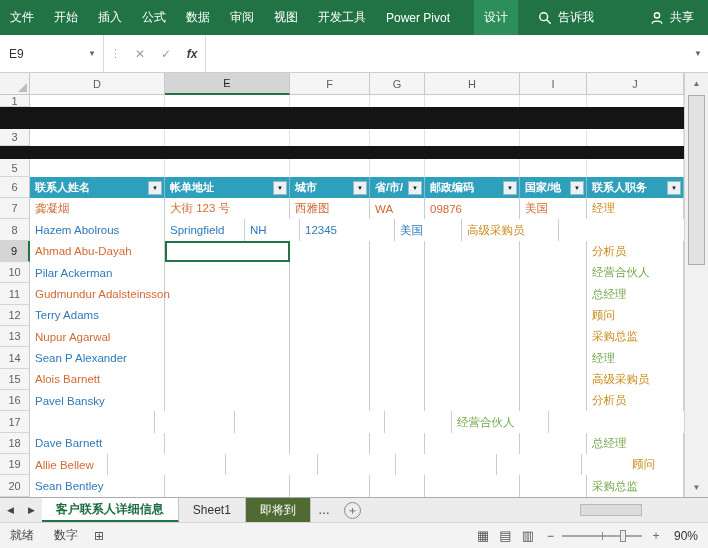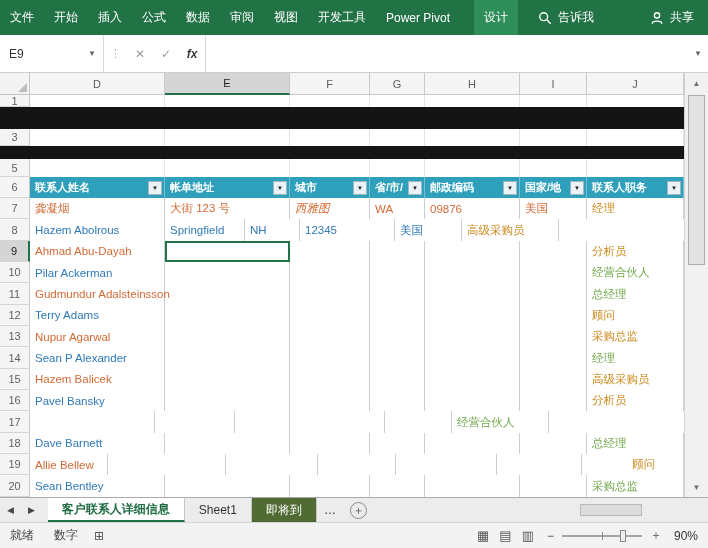--- a/index.html
+++ b/index.html
@@ -75,21 +75,21 @@
   .vthumb { position: absolute; top: 22px; left: 3px; right: 3px; height: 170px; background: #E2E2E2;
             border: 1px solid #ABABAB; cursor: grab; }
 
   
   .tabsbar { position: absolute; top: 497px; left: 0; right: 0; height: 25px; background: #ECECEC;
              border-top: 1px solid #ABABAB; display: flex; align-items: stretch; font-size: 12px; }
   .navarr { display: flex; align-items: center; padding: 0 7px; color: #444; font-size: 9px; cursor: pointer; }
   .stab { display: flex; align-items: center; padding: 0 14px; border-right: 1px solid #C6C6C6;
           color: #333; white-space: nowrap; cursor: pointer; }
   .stab.active { background: #fff; color: #1E6B41; font-weight: bold;
-                 border-bottom: 2px solid var(--selection-green, #217346); margin-left: 6px; }
+                 border-bottom: 2px solid var(--selection-green, #217346); }
   .stab.highlighted { background: var(--tab-highlight-green, #4F6B33); color: #fff; }
   .more { display: flex; align-items: center; padding: 0 7px; color: #333; cursor: pointer; }
   .addbtn { width: 17px; height: 17px; border-radius: 50%; border: 1px solid #8A8A8A; color: #555;
             display: flex; align-items: center; justify-content: center; font-size: 11px; align-self: center;
             margin-left: 7px; cursor: pointer; }
   .hscroll { position: relative; margin-left: auto; margin-right: 26px; width: 110px; cursor: pointer; }
   .hthumb { position: absolute; left: 8px; top: 6px; width: 62px; height: 12px; background: #DCDCDC; border: 1px solid #B9B9B9; }
 
   
   .status { position: absolute; top: 522px; left: 0; right: 0; height: 26px; background: #F3F3F3;
@@ -228,21 +228,21 @@
             <div class="filter">▼</div>
           </div>
           <div class="th" style="width: 97px;">
             <div>联系人职务</div>
             <div class="filter">▼</div>
           </div>
         </div>
         <div class="drow" style="height: 21.3571px;">
           <div class="td tone-orange ovf" style="width: 135px;">龚凝烟</div>
           <div class="td tone-orange" style="width: 125px;">大街 123 号</div>
-          <div class="td tone-orange" style="width: 80px; font-style: italic;">西雅图</div>
+          <div class="td tone-orange" style="width: 80px;">西雅图</div>
           <div class="td tone-orange" style="width: 55px;">WA</div>
           <div class="td tone-orange" style="width: 95px;">09876</div>
           <div class="td tone-orange" style="width: 67px;">美国</div>
           <div class="td ttl-orange" style="width: 97px;">经理</div>
         </div>
         <div class="drow" style="height: 21.3571px;">
           <div class="td tone-blue ovf" style="width: 135px;">Hazem Abolrous</div>
           <div class="td tone-blue" style="width: 80px;">Springfield</div>
           <div class="td tone-blue" style="width: 55px;">NH</div>
           <div class="td tone-blue" style="width: 95px;">12345</div>
@@ -297,21 +297,21 @@
         <div class="drow" style="height: 21.3571px;">
           <div class="td tone-blue ovf" style="width: 135px;">Sean P Alexander</div>
           <div class="td tone-blue" style="width: 125px;"></div>
           <div class="td tone-blue" style="width: 80px;"></div>
           <div class="td tone-blue" style="width: 55px;"></div>
           <div class="td tone-blue" style="width: 95px;"></div>
           <div class="td tone-blue" style="width: 67px;"></div>
           <div class="td ttl-green" style="width: 97px;">经理</div>
         </div>
         <div class="drow" style="height: 21.3571px;">
-          <div class="td tone-orange ovf" style="width: 135px;">Hazem Balicek</div>
+          <div class="td tone-orange ovf" style="width: 135px;">Alois Barnett</div>
           <div class="td tone-orange" style="width: 125px;"></div>
           <div class="td tone-orange" style="width: 80px;"></div>
           <div class="td tone-orange" style="width: 55px;"></div>
           <div class="td tone-orange" style="width: 95px;"></div>
           <div class="td tone-orange" style="width: 67px;"></div>
           <div class="td ttl-orange" style="width: 97px;">高级采购员</div>
         </div>
         <div class="drow" style="height: 21.3571px;">
           <div class="td tone-blue ovf" style="width: 135px;">Pavel Bansky</div>
           <div class="td tone-blue" style="width: 125px;"></div>

